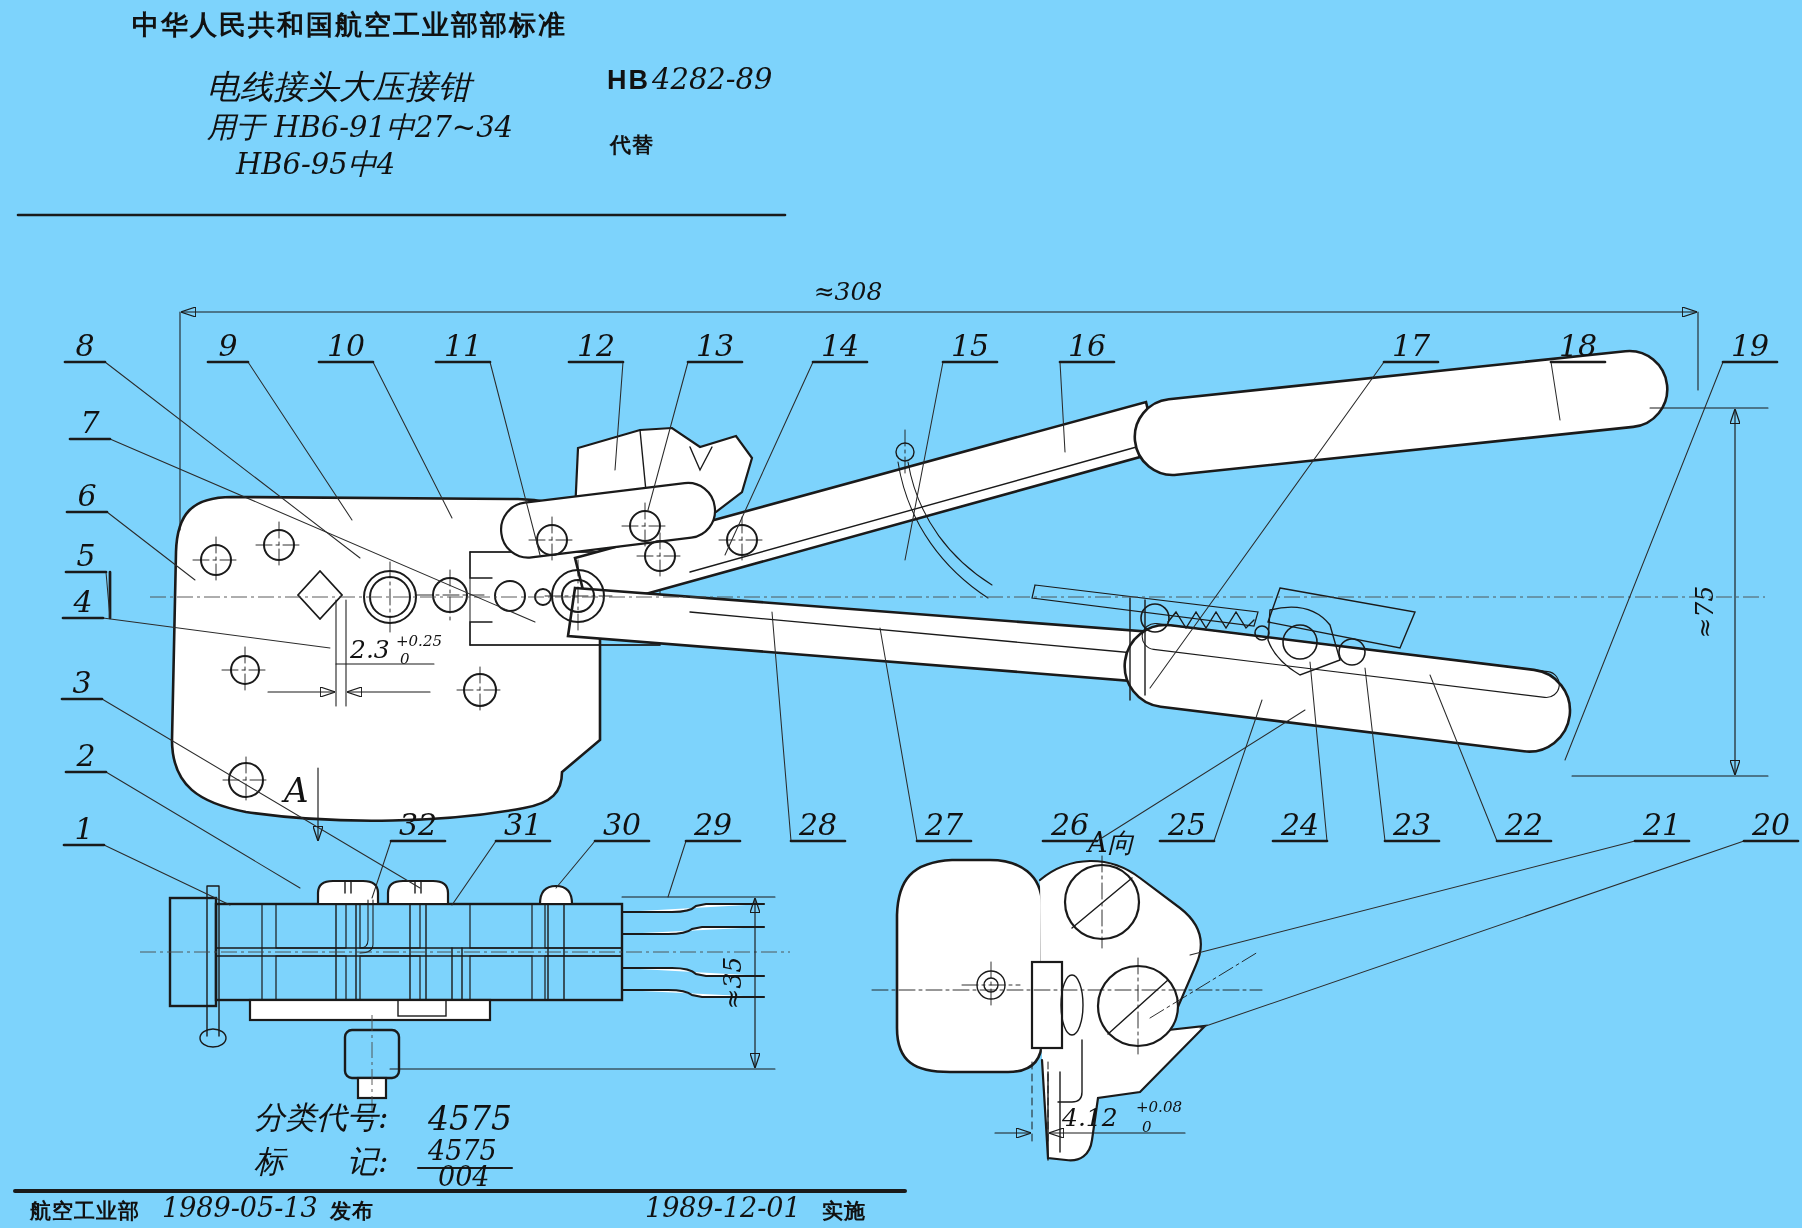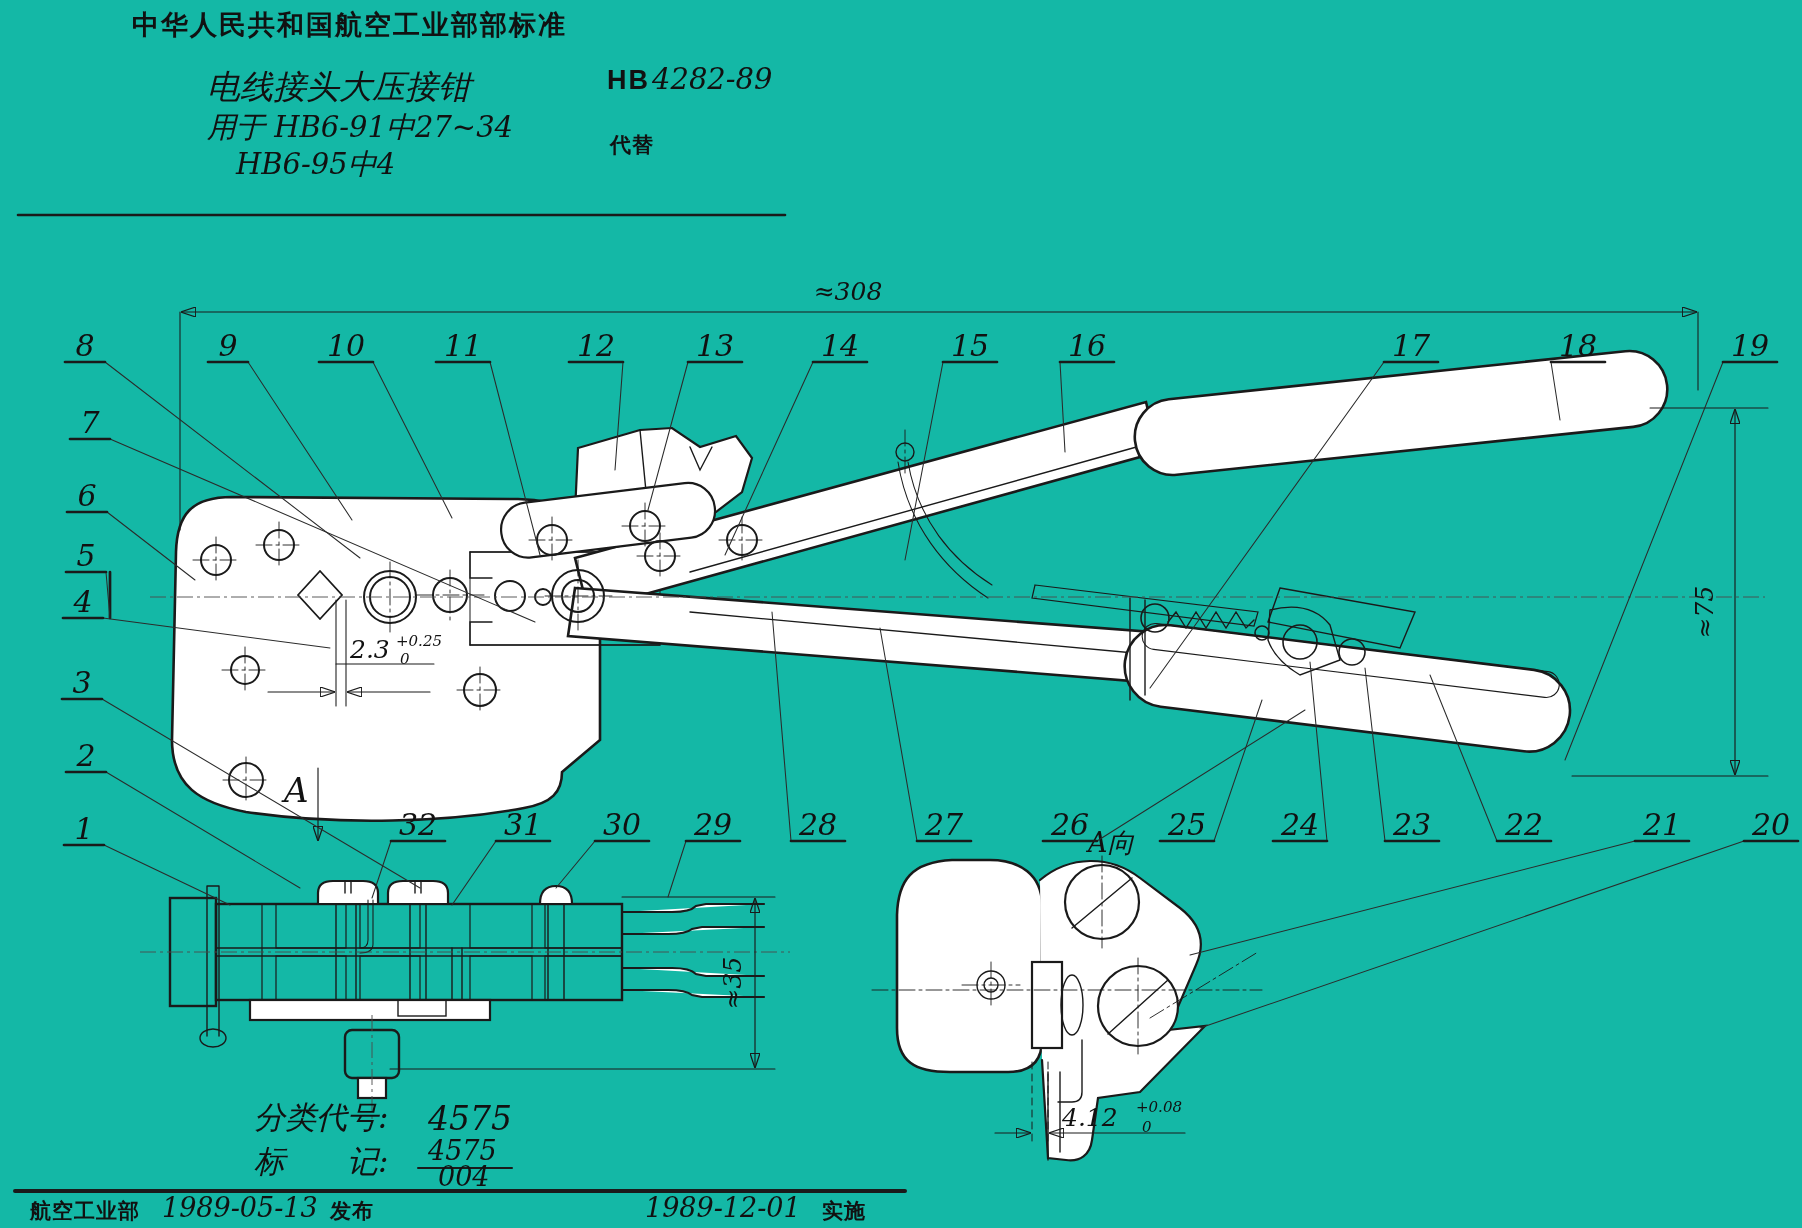--- a/index.html
+++ b/index.html
@@ -1,16 +1,16 @@
 <!DOCTYPE html>
 <html><head>
 <meta charset="utf-8">
 <style>
   html,body{margin:0;padding:0;background:#e8e8e8;}
-  .page{position:relative;width:1802px;height:1228px;background:#14b8a6;overflow:hidden;
+  .page{position:relative;width:1802px;height:1228px;background:#7dd3fc;overflow:hidden;
         font-family:"Liberation Sans", sans-serif;}
   svg{position:absolute;left:0;top:0;}
   svg line, svg path, svg rect, svg circle, svg ellipse, svg polygon, svg polyline{
       stroke:#1a1a1a; fill:none; stroke-linecap:round;}
   svg text{fill:#111; stroke:none;}
   .outline{stroke-width:2.6; fill:#ffffff;}
   .outline2{stroke-width:2.2; fill:#ffffff;}
   .thin{stroke-width:1.4;}
   .vthin{stroke-width:1.05;}
   .leader{stroke-width:1.05; stroke:#2b2b2b;}

